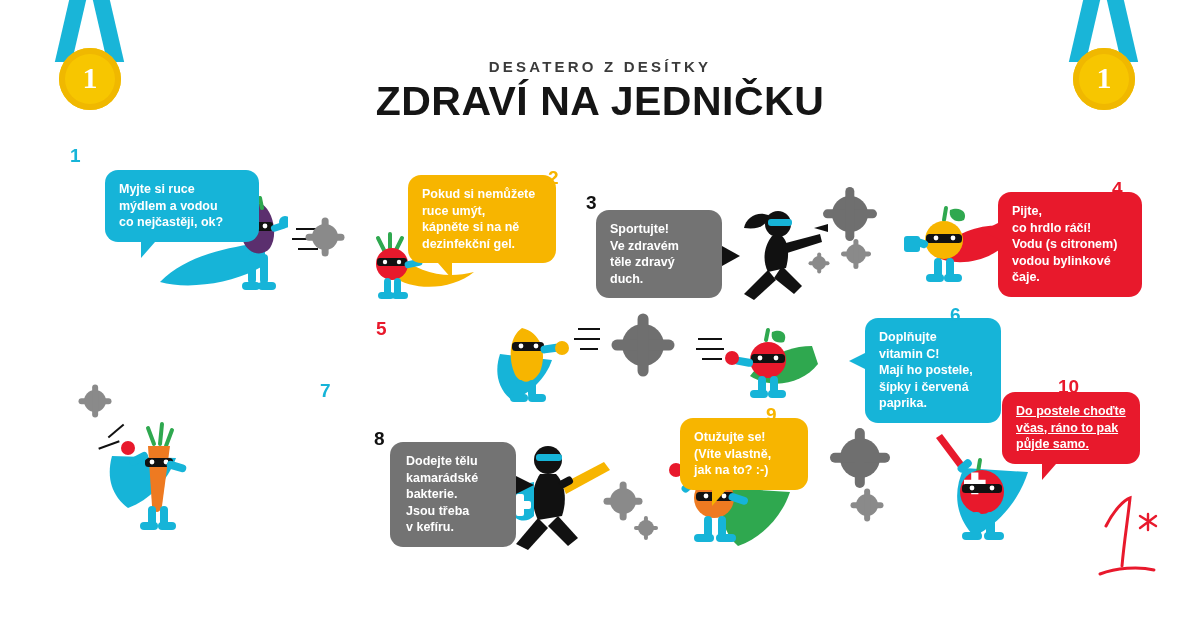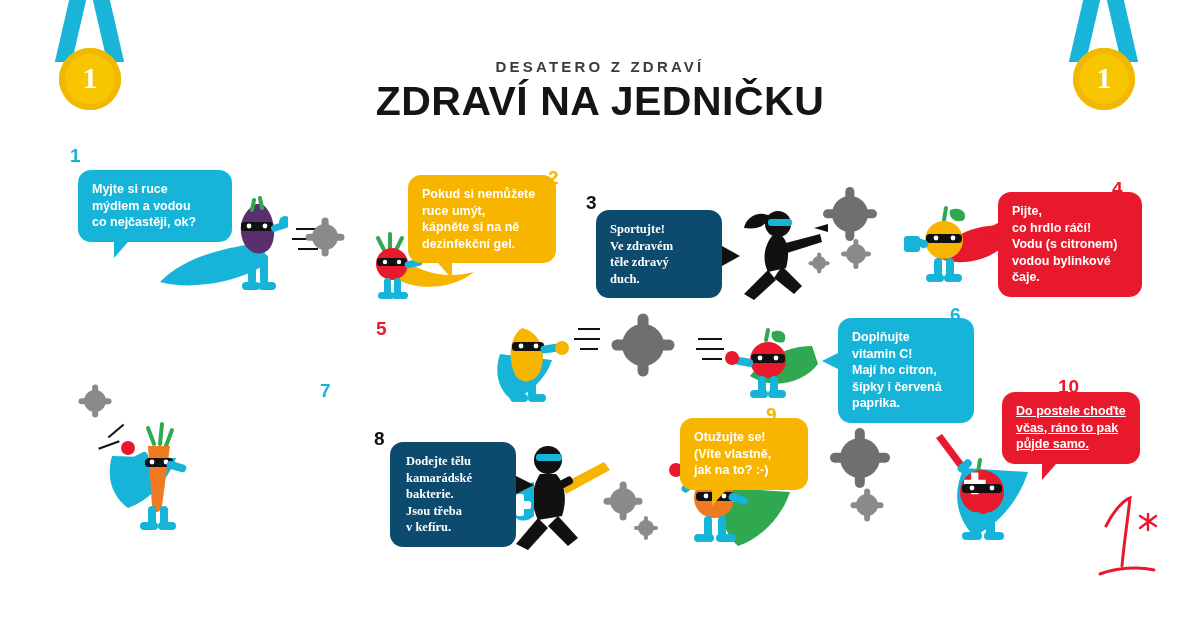--- a/index.html
+++ b/index.html
@@ -87,23 +87,23 @@
     padding: 11px 14px;
     box-sizing: border-box;
     z-index: 5;
   }
   .bubble .txt { display: block; white-space: pre-line; }
   .bubble .tail {
     position: absolute;
     width: 0; height: 0;
     border-style: solid;
   }
-  .b-cyan   { background: #16b4d8; }
+  .b-cyan   { background: #16b4d8; margin-left: 27px; }
   .b-yellow { background: #f7b500; }
-  .b-black  { background: #0c4a6e; font-family: Liberation Serif, serif; }
+  .b-black  { background: #737373; }
   .b-red    { background: #e8192c; }
 
   .num {
     position: absolute;
     font-size: 19px;
     font-weight: bold;
     z-index: 6;
   }
   .n-cyan   { color: #16b4d8; }
   .n-yellow { color: #f7b500; }
@@ -161,21 +161,21 @@
     </div>
   </div>
   <div class="medal" id="medal-right">
     <div class="ribbon-l"></div>
     <div class="ribbon-r"></div>
     <div class="disc">
       <span>1</span>
     </div>
   </div>
 
-  <div class="kicker">DESATERO Z ZDRAVÍ</div>
+  <div class="kicker">DESATERO Z DESÍTKY</div>
   <div class="headline">ZDRAVÍ NA JEDNIČKU</div>
 
   <div class="num n-cyan" style="left:70px; top:145px;">1</div>
   <div class="bubble b-cyan" style="left:78px; top:170px; width:154px;">
     <span class="txt">Myjte si ruce
 mýdlem a vodou
 co nejčastěji, ok?</span>
     <span class="tail" style="left:36px; top:100%; border-width:16px 14px 0 0; border-color:#16b4d8 transparent transparent transparent;"></span>
   </div>
 
@@ -309,21 +309,21 @@
   </div>
   <div class="speed" style="left:578px; top:328px; width:22px;"></div>
   <div class="speed" style="left:574px; top:338px; width:26px;"></div>
   <div class="speed" style="left:580px; top:348px; width:18px;"></div>
   <div class="virus dark" style="left:622px; top:324px; width:42px; height:42px;"></div>
 
   <div class="num n-cyan" style="left:950px; top:304px;">6</div>
   <div class="bubble b-cyan" style="left:838px; top:318px; width:136px;">
     <span class="txt">Doplňujte
 vitamin C!
-Mají ho citron,
+Mají ho postele,
 šípky i červená
 paprika.</span>
     <span class="tail" style="left:-16px; top:34px; border-width:9px 18px 9px 0; border-color:transparent #16b4d8 transparent transparent;"></span>
   </div>
   <div class="art" style="left:746px; top:344px; width:76px; height:54px;">
     <svg width="76" height="54" viewBox="0 0 76 54">
         <path d="M66 2 C44 2 20 12 4 32 C26 46 56 40 72 20 Z" fill="#2fa84f"></path>
       </svg>
   </div>
   <div class="art" style="left:724px; top:322px; width:86px; height:82px;">

